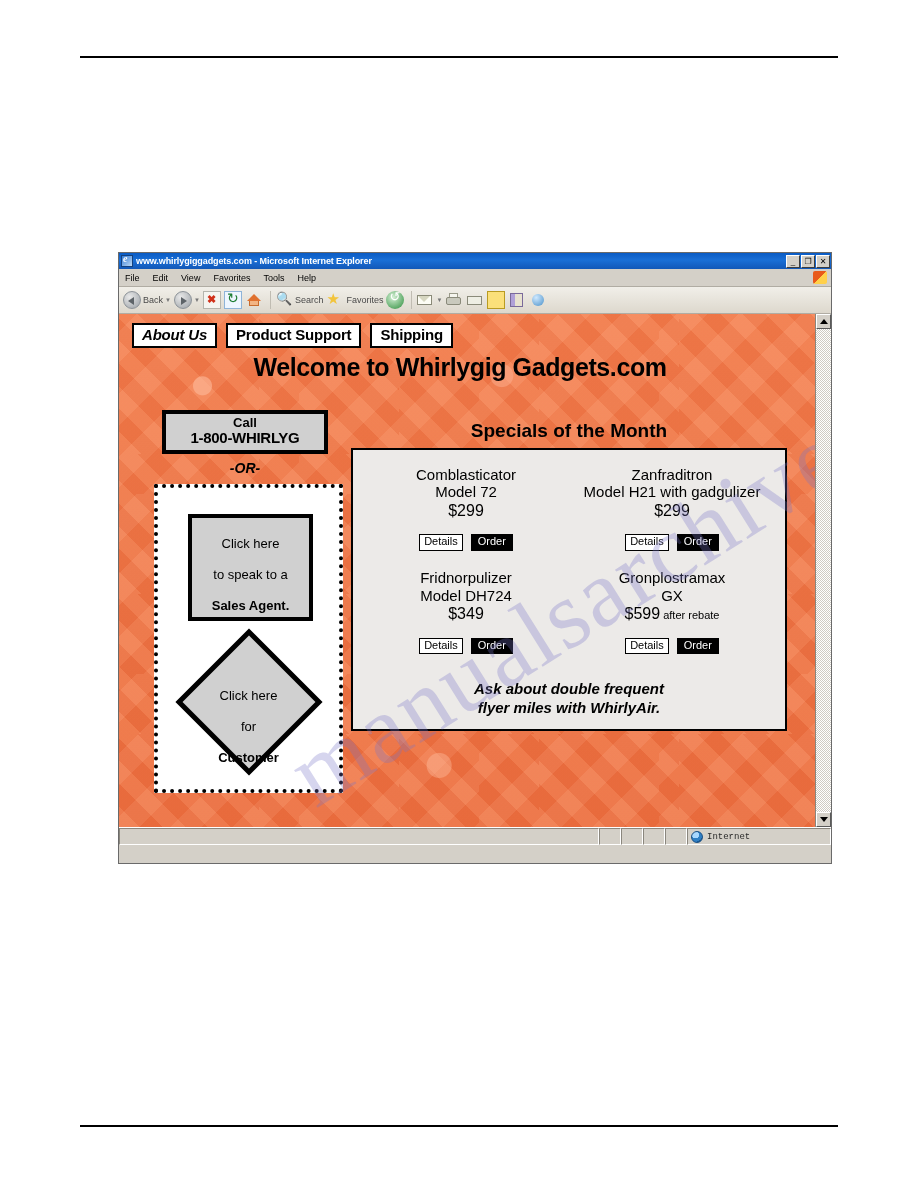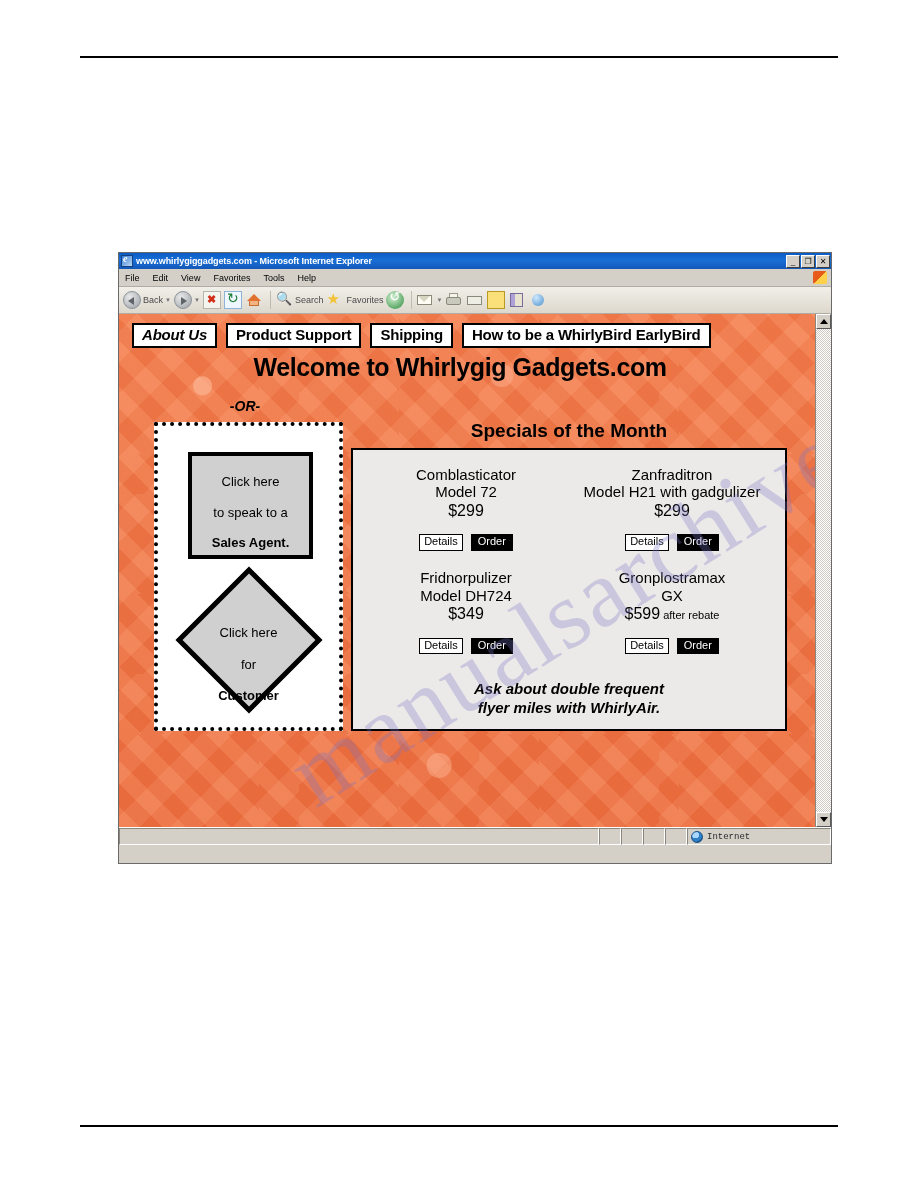--- a/index.html
+++ b/index.html
@@ -565,29 +565,32 @@
 
   <div id="page-viewport">
     <div id="page-canvas">
 
       <div id="watermark">manualsarchive.com</div>
 
       <div id="nav-row">
         <div class="nav-button" id="nav-about">About Us</div>
         <div class="nav-button">Product Support</div>
         <div class="nav-button">Shipping</div>
-        <div class="nav-button">How to be a WhirlyBird EarlyBird</div>
       </div>
 
       <h1 id="welcome-title">Welcome to Whirlygig Gadgets.com</h1>
 
       <div id="page-body">
 
         <div id="left-col">
 
+          <div id="call-box">
+            <div>Call</div>
+            <div id="call-phone">1-800-WHIRLYG</div>
+          </div>
 
           <div id="or-label">-OR-</div>
 
           <div id="contact-box">
 
             <div id="sales-agent-button">
               <span>Click here</span><br>
               <span>to speak to a</span><br>
               <b>Sales Agent.</b>
             </div>

